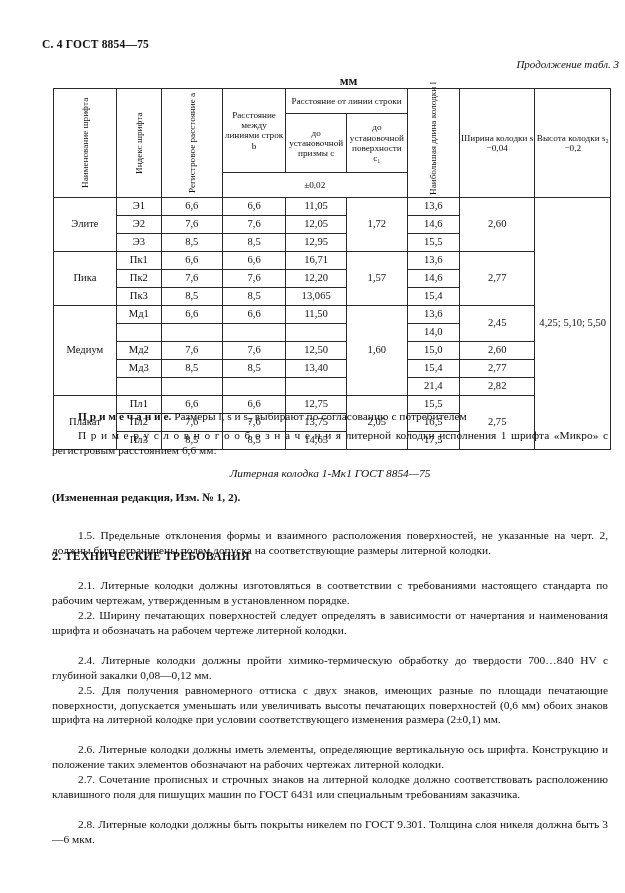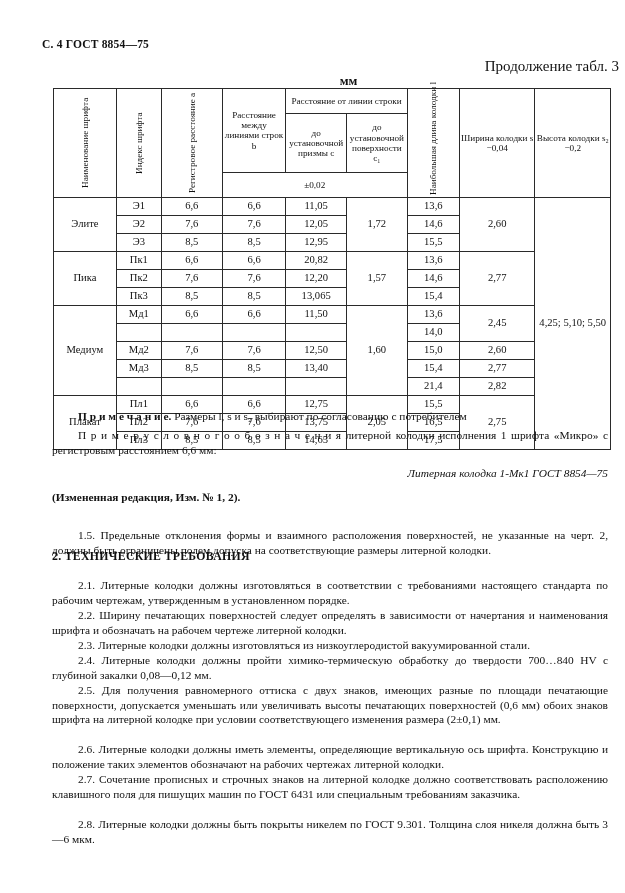--- a/index.html
+++ b/index.html
@@ -30,21 +30,22 @@
     top: 38px;
     font-size: 11.5px;
     font-weight: bold;
     letter-spacing: 0.2px;
     white-space: nowrap;
   }
   .cont-label {
     position: absolute;
     right: 22px;
     top: 58px;
-    font-size: 15px;
+    font-size: 11px;
+    font-style: italic;
     white-space: nowrap;
   }
 
   
   .tbl-units {
     position: absolute;
     left: 0;
     top: 73px;
     width: 625px;
     text-align: center;
@@ -210,21 +211,21 @@
         <td>8,5</td>
         <td>12,95</td>
         <td>15,5</td>
       </tr>
 
       <tr>
         <td rowspan="3">Пика</td>
         <td>Пк1</td>
         <td>6,6</td>
         <td>6,6</td>
-        <td>20,82</td>
+        <td>16,71</td>
         <td rowspan="3">1,57</td>
         <td>13,6</td>
         <td rowspan="3">2,77</td>
       </tr>
       <tr>
         <td>Пк2</td>
         <td>7,6</td>
         <td>7,6</td>
         <td>12,20</td>
         <td>14,6</td>
@@ -309,21 +310,21 @@
   <div class="para nojust" style="top:409px;">
     <span class="ind"></span><span class="b">П р и м е ч а н и е.</span>
     <span>Размеры l, s и s₂ выбирают по согласованию с потребителем</span>
   </div>
 
   <div class="para" style="top:428px;">
     <span class="ind"></span><span>П р и м е р   у с л о в н о г о   о б о з н а ч е н и я</span>
     <span>литерной колодки исполнения 1 шрифта «Микро» с регистровым расстоянием 6,6 мм:</span>
   </div>
 
-  <div class="para center itl" style="top:466px;text-align:right;">
+  <div class="para center itl" style="top:466px;">
     <span>Литерная колодка 1-Мк1 ГОСТ 8854—75</span>
   </div>
 
   <div class="para nojust b" style="top:490px;">
     <span>(Измененная редакция, Изм. № 1, 2).</span>
   </div>
 
   <div class="para" style="top:508px;margin-top:20px;">
     <span class="ind"></span><span>1.5. Предельные отклонения формы и взаимного расположения поверхностей, не указанные на черт. 2, должны быть ограничены полем допуска на соответствующие размеры литерной колодки.</span>
   </div>
@@ -333,23 +334,20 @@
   </div>
 
   <div class="para" style="top:578px;">
     <span class="ind"></span><span>2.1. Литерные колодки должны изготовляться в соответствии с требованиями настоящего стандарта по рабочим чертежам, утвержденным в установленном порядке.</span>
   </div>
 
   <div class="para" style="top:608px;font-family:Liberation Serif, serif;">
     <span class="ind"></span><span>2.2. Ширину печатающих поверхностей следует определять в зависимости от начертания и наименования шрифта и обозначать на рабочем чертеже литерной колодки.</span>
   </div>
 
-  <div class="para nojust" style="top:638px;">
-    <span class="ind"></span><span>2.3. Литерные колодки должны изготовляться из низкоуглеродистой вакуумированной стали.</span>
-  </div>
 
   <div class="para" style="top:653px;">
     <span class="ind"></span><span>2.4. Литерные колодки должны пройти химико-термическую обработку до твердости 700…840 HV с глубиной закалки 0,08—0,12 мм.</span>
   </div>
 
   <div class="para" style="top:683px;">
     <span class="ind"></span><span>2.5. Для получения равномерного оттиска с двух знаков, имеющих разные по площади печатающие поверхности, допускается уменьшать или увеличивать высоты печатающих поверхностей (0,6 мм) обоих знаков шрифта на литерной колодке при условии соответствующего изменения размера (2±0,1) мм.</span>
   </div>
 
   <div class="para" style="top:742px;">

